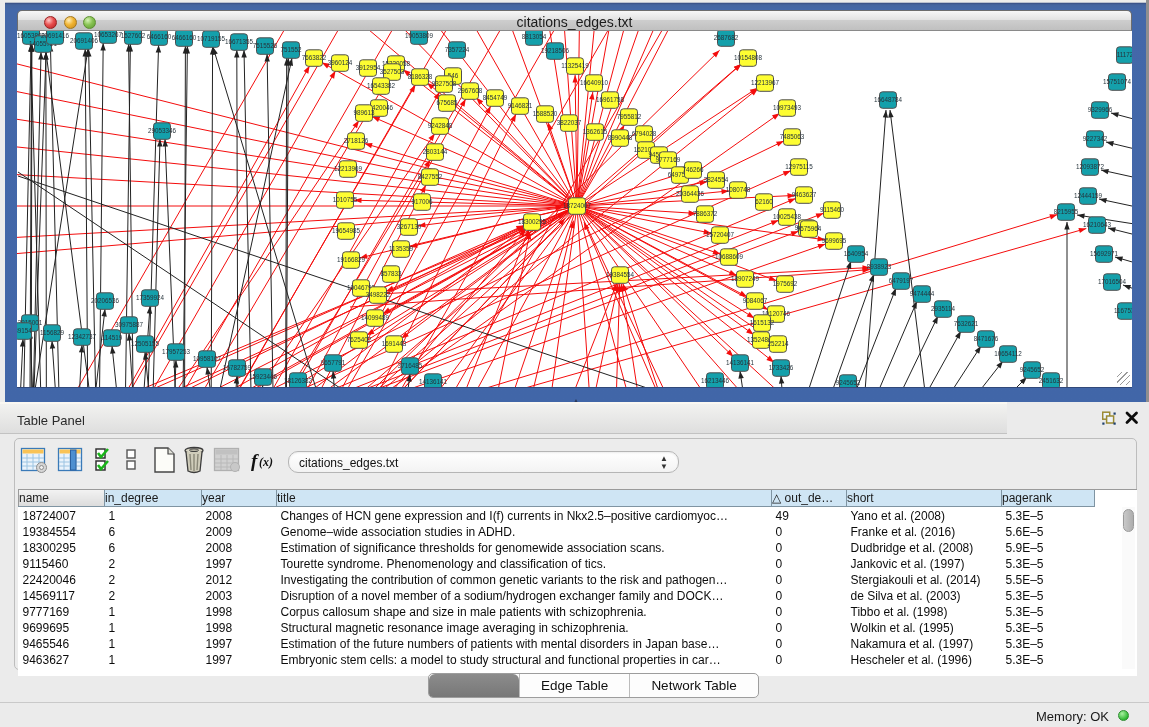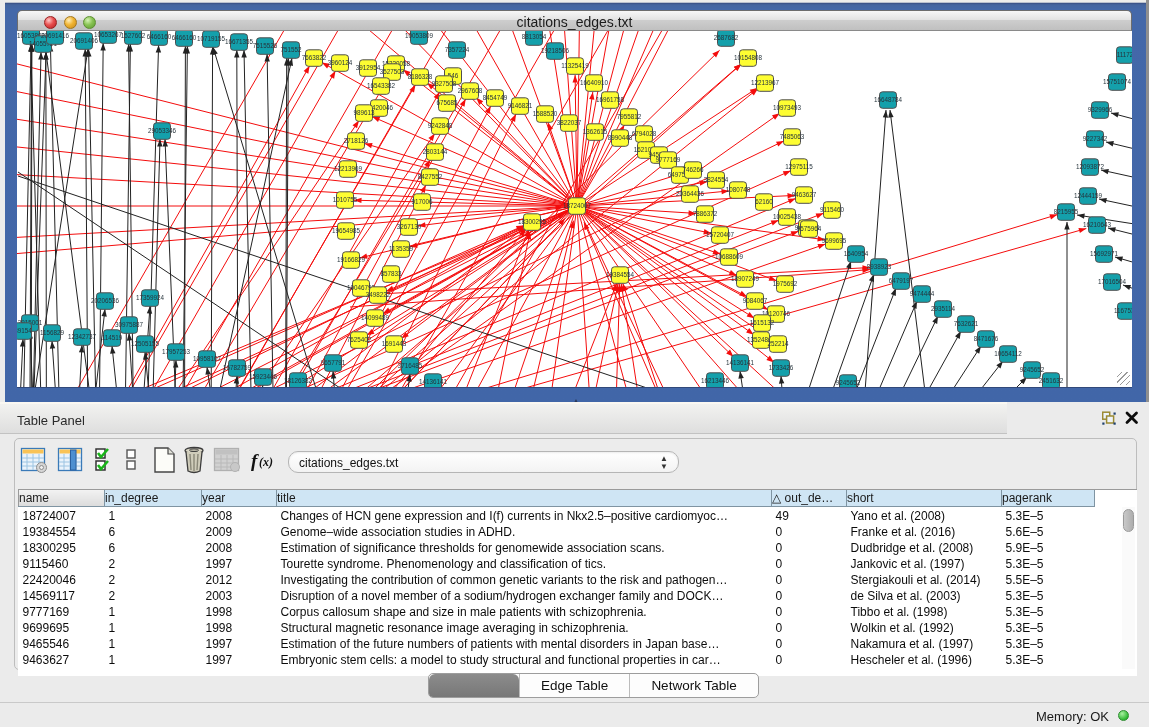--- a/index.html
+++ b/index.html
@@ -838,21 +838,21 @@
             <td>0</td>
             <td>Tibbo et al. (1998)</td>
             <td>5.3E–5</td>
           </tr>
 <tr>
             <td>9699695</td>
             <td>1</td>
             <td>1998</td>
             <td>Structural magnetic resonance image averaging in schizophrenia.</td>
             <td>0</td>
-            <td>Wolkin et al. (1992)</td>
+            <td>Wolkin et al. (1995)</td>
             <td>5.3E–5</td>
           </tr>
 <tr>
             <td>9465546</td>
             <td>1</td>
             <td>1997</td>
             <td>Estimation of the future numbers of patients with mental disorders in Japan base…</td>
             <td>0</td>
             <td>Nakamura et al. (1997)</td>
             <td>5.3E–5</td>

